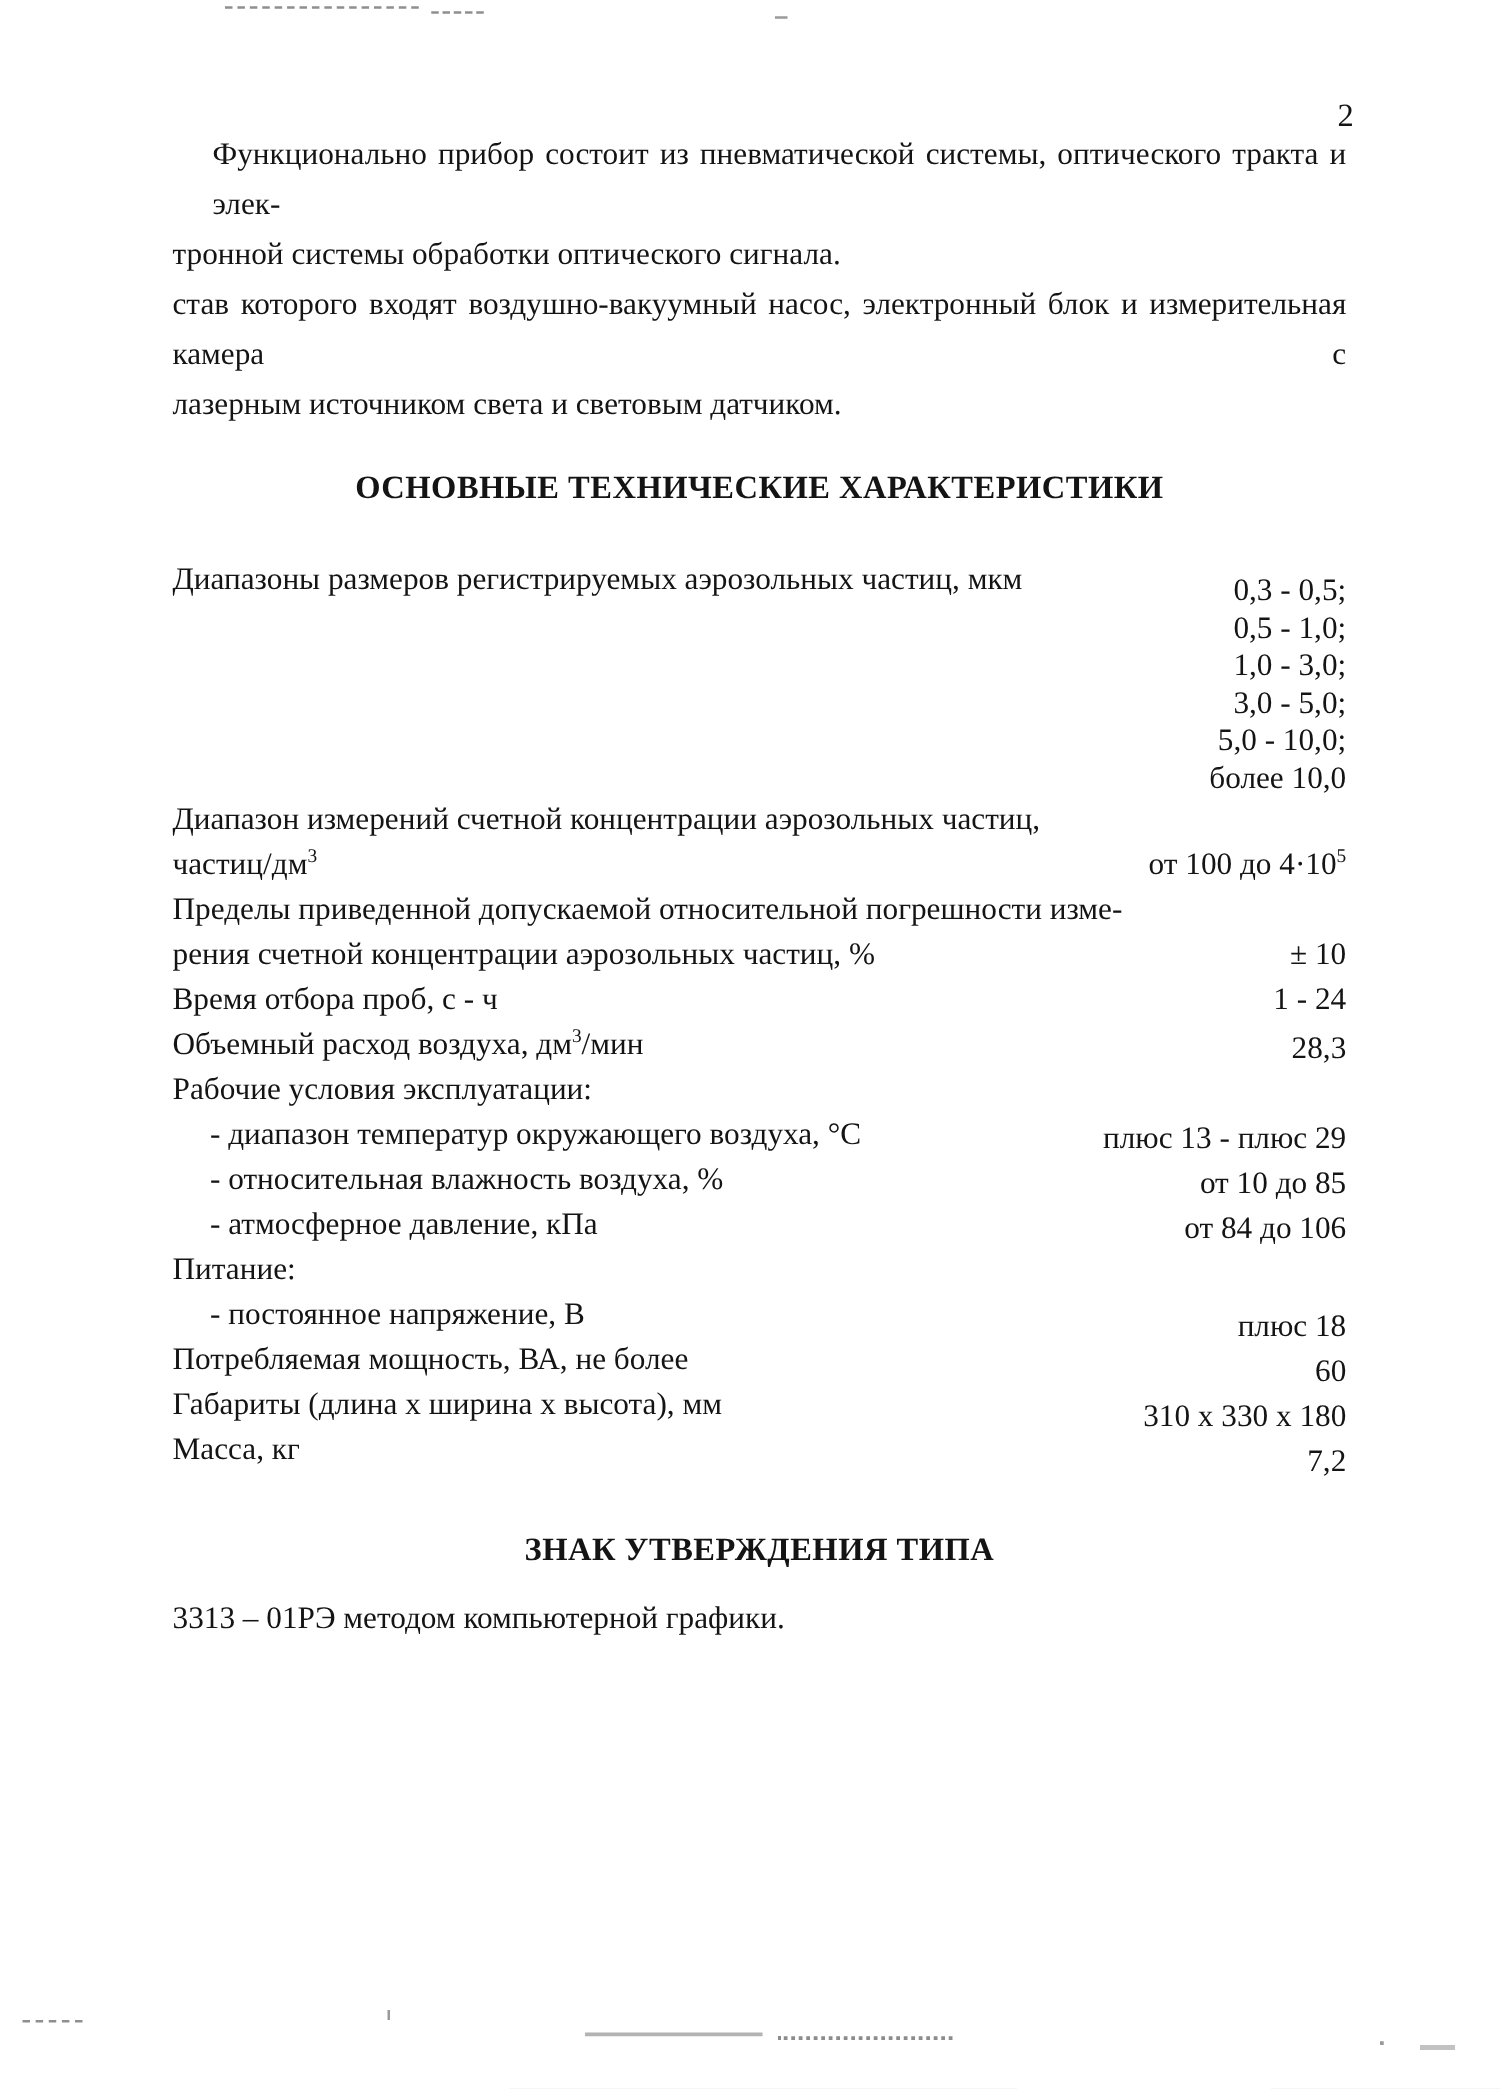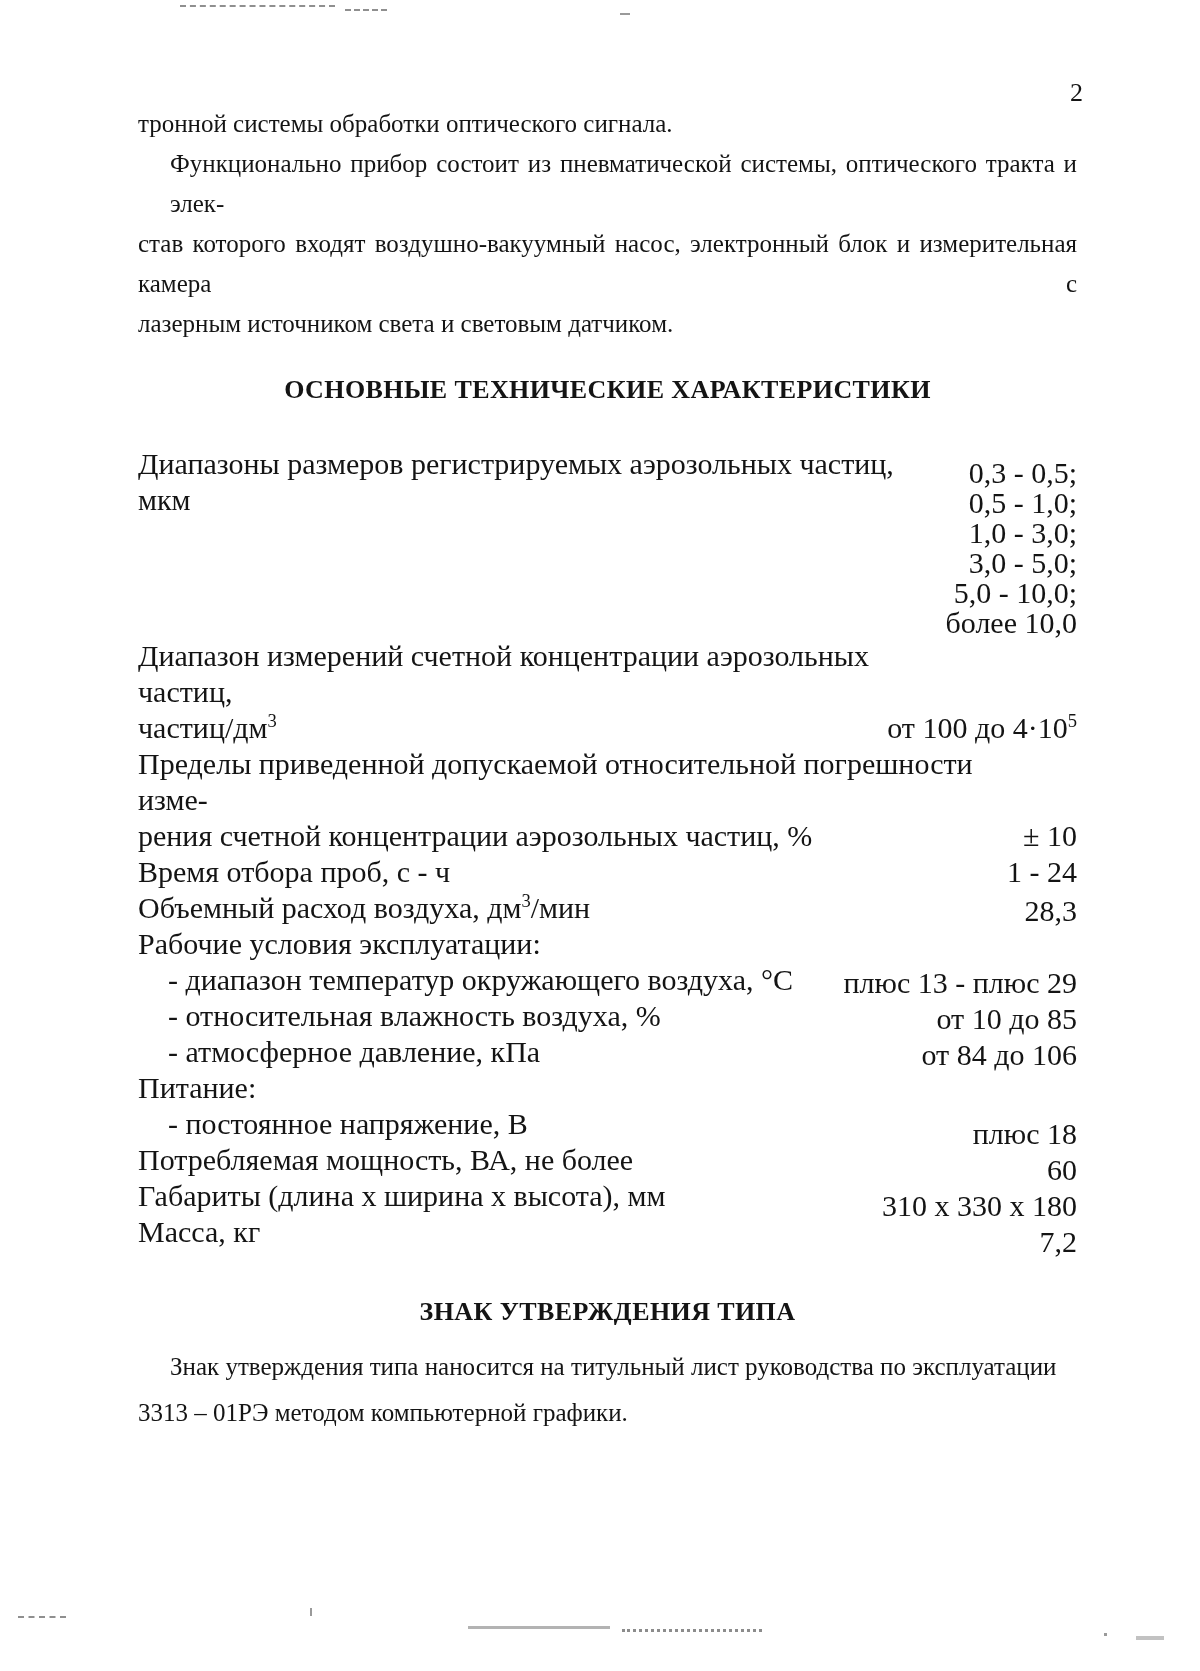--- a/index.html
+++ b/index.html
@@ -34,21 +34,21 @@
   .line.indent { padding-left: 32px; }
   h1 {
     font-size: 26px;
     line-height: 40px;
     font-weight: 700;
     text-align: center;
     letter-spacing: 0.4px;
     margin: 26px 0 36px 0;
   }
   h1.approval { margin: 42px 0 12px 0; }
-  .specs { font-size: 30px; line-height: 36px; }
+  .specs { font-size: 25px; line-height: 36px; }
   .spec-row {
     display: flex;
     align-items: flex-end;
     justify-content: space-between;
   }
   .spec-row.top { align-items: flex-start; }
   .spec-row.indent .spec-label { padding-left: 30px; }
   .spec-label { flex: 1 1 auto; }
   .spec-value {
     flex: 0 0 auto;
@@ -79,22 +79,22 @@
   <div class="artifact a-dot" style="left:622px; top:1629px; width:140px;"></div>
   <div class="artifact a-solid" style="left:1104px; top:1633px; width:3px; height:3px;"></div>
   <div class="artifact a-solid" style="left:1136px; top:1636px; width:28px; height:4px; opacity:0.6;"></div>
 
   <div class="pagenum">2</div>
 
   <div class="content">
 
 
     <div class="para">
+      <div class="line j indent">Функционально прибор состоит из пневматической системы, оптического тракта и элек-</div>
       <div class="line">тронной системы обработки оптического сигнала.</div>
-      <div class="line j indent">Функционально прибор состоит из пневматической системы, оптического тракта и элек-</div>
     </div>
 
     <div class="para">
       <div class="line j">став которого входят воздушно-вакуумный насос, электронный блок и измерительная камера с</div>
       <div class="line">лазерным источником света и световым датчиком.</div>
     </div>
 
     <h1>ОСНОВНЫЕ ТЕХНИЧЕСКИЕ ХАРАКТЕРИСТИКИ</h1>
 
     <div class="specs" id="specs">
@@ -209,18 +209,17 @@
           </div>
           <div class="spec-value" style="transform: translateY(10px);">
             <div>7,2</div>
           </div>
         </div>
       </div>
 
     <h1 class="approval">ЗНАК УТВЕРЖДЕНИЯ ТИПА</h1>
 
     <div class="para approval-para">
-      <div class="line indent">Знак утверждения типа наносится на титульный лист руководства по эксплуатации</div>
       <div class="line">3313 – 01РЭ методом компьютерной графики.</div>
     </div>
 
   </div>
 </div>
 
 </body></html>

